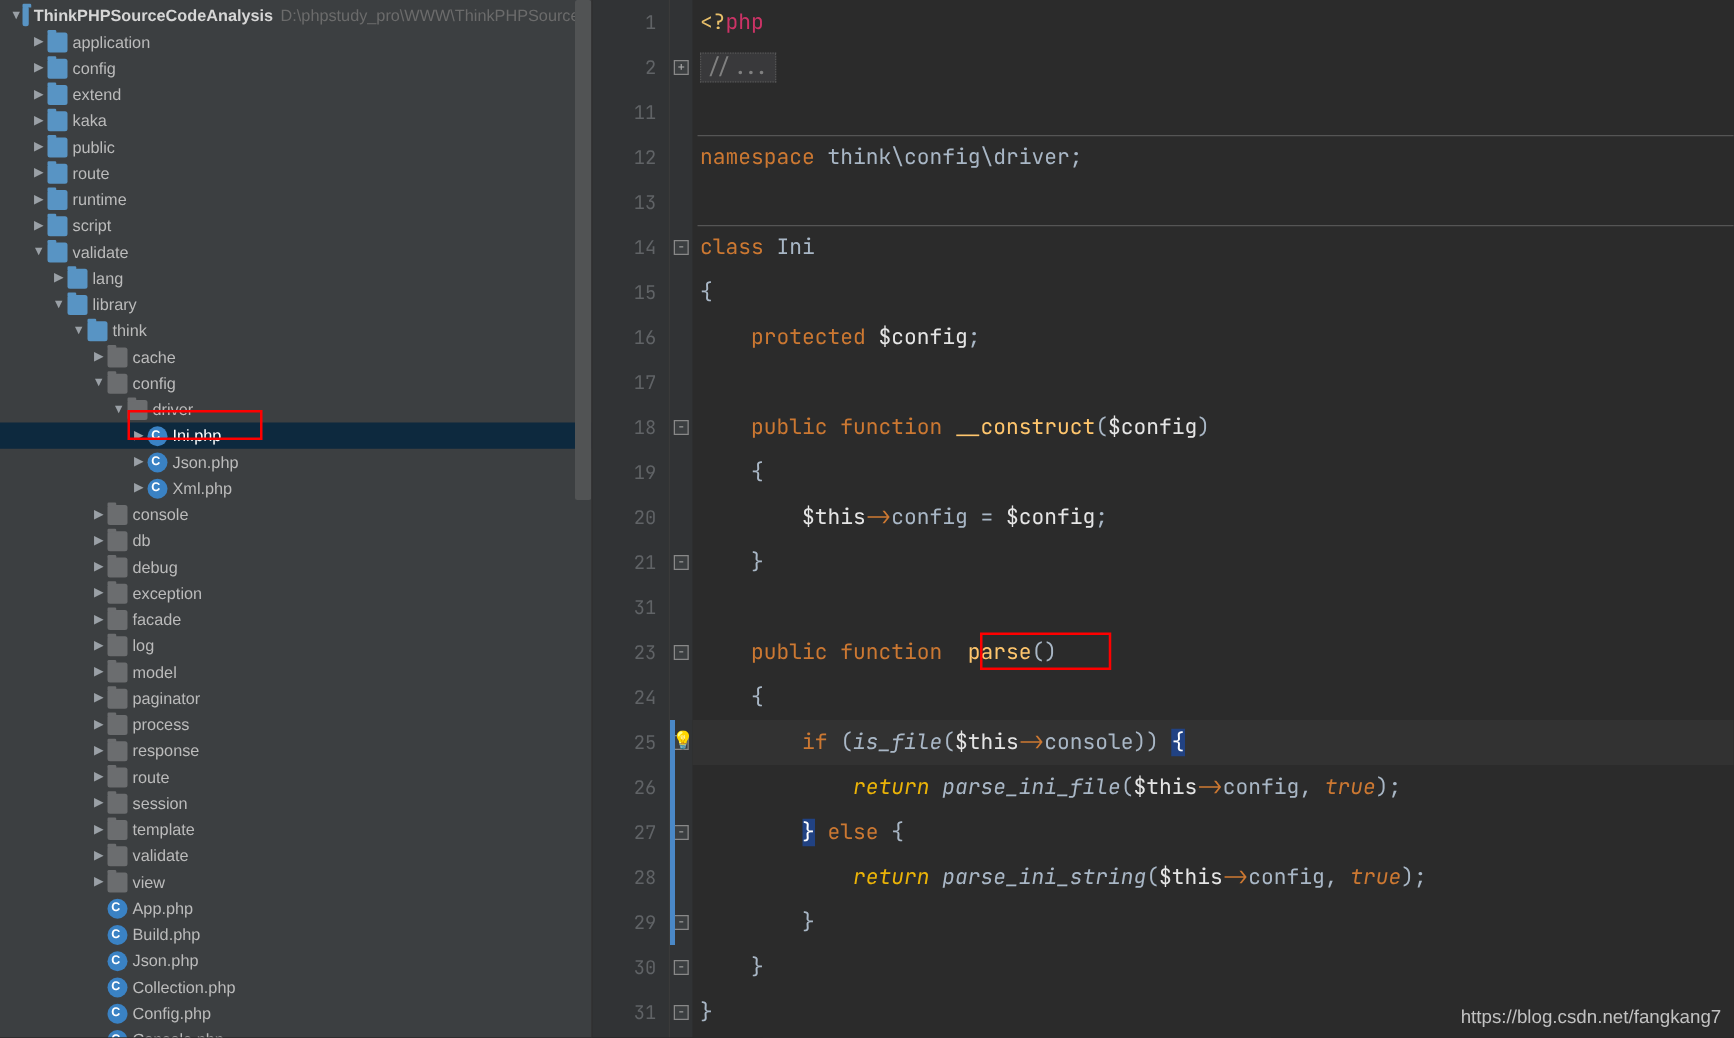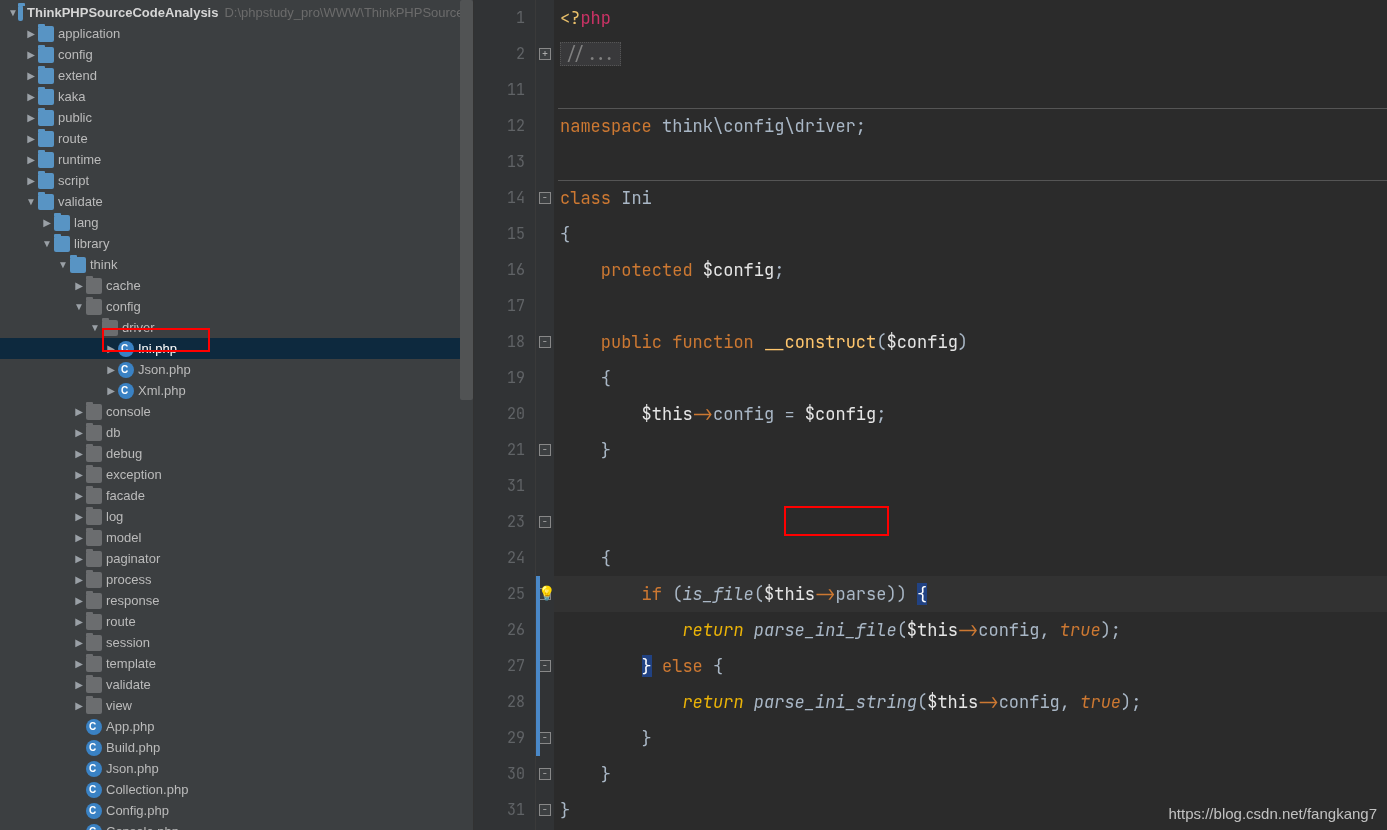--- a/index.html
+++ b/index.html
@@ -418,22 +418,23 @@
       <div class="hrline" style="top: 180px;"></div>
       <div class="cl" style="top: 180px;"><span class="k-kw">class </span><span class="k-op">Ini</span></div>
       <div class="cl" style="top: 216px;"><span class="k-op">{</span></div>
       <div class="cl" style="top: 252px;"><span class="">    </span><span class="k-kw">protected </span><span class="k-var">$config</span><span class="k-op">;</span></div>
       <div class="cl" style="top: 288px;"></div>
       <div class="cl" style="top: 324px;"><span class="">    </span><span class="k-kw">public </span><span class="k-kw">function </span><span class="k-fn">__construct</span><span class="k-op">(</span><span class="k-var">$config</span><span class="k-op">)</span></div>
       <div class="cl" style="top: 360px;"><span class="k-op">    {</span></div>
       <div class="cl" style="top: 396px;"><span class="">        </span><span class="k-var">$this</span><span class="k-kw">-&gt;</span><span class="k-op">config = </span><span class="k-var">$config</span><span class="k-op">;</span></div>
       <div class="cl" style="top: 432px;"><span class="k-op">    }</span></div>
       <div class="cl" style="top: 468px;"></div>
+      <div class="cl" style="top: 504px;"><span class="">    </span><span class="k-kw">public </span><span class="k-kw">function </span><span class="k-fn"> parse</span><span class="k-op">()</span></div>
       <div class="cl" style="top: 540px;"><span class="k-op">    {</span></div>
-      <div class="cl hl-line" style="top: 576px;"><span class="">        </span><span class="k-kw">if </span><span class="k-op">(</span><span class="k-it">is_file</span><span class="k-op">(</span><span class="k-var">$this</span><span class="k-kw">-&gt;</span><span class="k-op">parse)) </span><span class="sel-br">{</span></div>
+      <div class="cl hl-line" style="top: 576px;"><span class="">        </span><span class="k-kw">if </span><span class="k-op">(</span><span class="k-it">is_file</span><span class="k-op">(</span><span class="k-var">$this</span><span class="k-kw">-&gt;</span><span class="k-op">console)) </span><span class="sel-br">{</span></div>
       <div class="cl" style="top: 612px;"><span class="">            </span><span class="k-itk">return </span><span class="k-it">parse_ini_file</span><span class="k-op">(</span><span class="k-var">$this</span><span class="k-kw">-&gt;</span><span class="k-op">config, </span><span class="k-true">true</span><span class="k-op">);</span></div>
       <div class="cl" style="top: 648px;"><span class="">        </span><span class="sel-br">}</span><span class=""> </span><span class="k-kw">else </span><span class="k-op">{</span></div>
       <div class="cl" style="top: 684px;"><span class="">            </span><span class="k-itk">return </span><span class="k-it">parse_ini_string</span><span class="k-op">(</span><span class="k-var">$this</span><span class="k-kw">-&gt;</span><span class="k-op">config, </span><span class="k-true">true</span><span class="k-op">);</span></div>
       <div class="cl" style="top: 720px;"><span class="k-op">        }</span></div>
       <div class="cl" style="top: 756px;"><span class="k-op">    }</span></div>
       <div class="cl" style="top: 792px;"><span class="k-op">}</span></div>
     </div>
   <div id="editor-redbox" class="red-box-editor" style="top: 506px; left: 310px; width: 105px; height: 30px;"></div>
   <div class="watermark">https://blog.csdn.net/fangkang7</div>
 </div>

